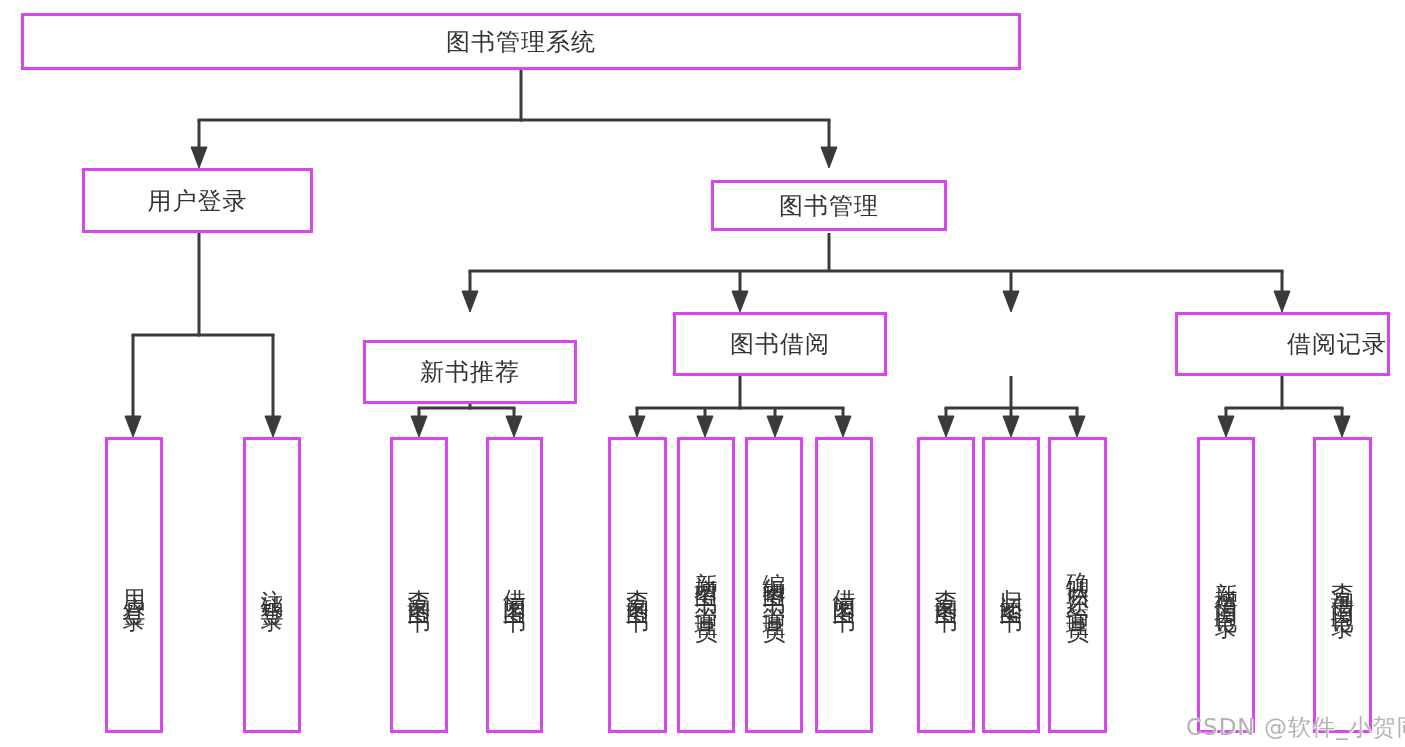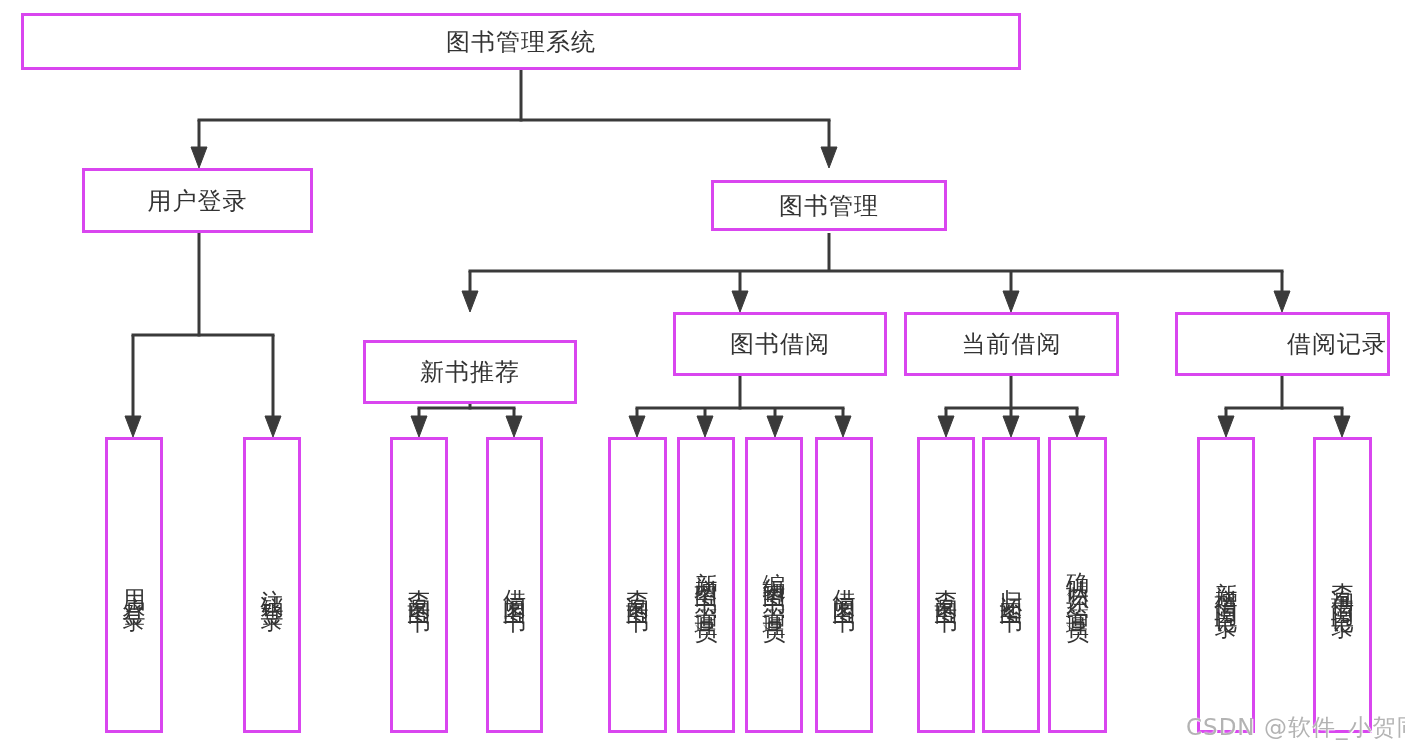--- a/index.html
+++ b/index.html
@@ -102,23 +102,20 @@
   <div class="box" style="left:711px;top:168px;width:236px;height:51px;margin-top:12px;">
     <span>图书管理</span>
   </div>
 
   <div class="box" style="left:363px;top:312px;width:214px;height:64px;margin-top:28px;">
     <span>新书推荐</span>
   </div>
   <div class="box" style="left:633px;top:312px;width:214px;height:64px;margin-left:40px;">
     <span>图书借阅</span>
   </div>
-  <div class="box" style="left:904px;top:312px;width:215px;height:64px;">
-    <span>当前借阅</span>
-  </div>
   <div class="box" style="left:1175px;top:312px;width:215px;height:64px;justify-content:flex-end;">
     <span>借阅记录</span>
   </div>
 
   <div class="box leaf" style="left:105px;top:437px;width:58px;height:296px;">
     <span class="vtext">用户登录</span>
   </div>
   <div class="box leaf" style="left:243px;top:437px;width:58px;height:296px;">
     <span class="vtext">注销登录</span>
   </div>

